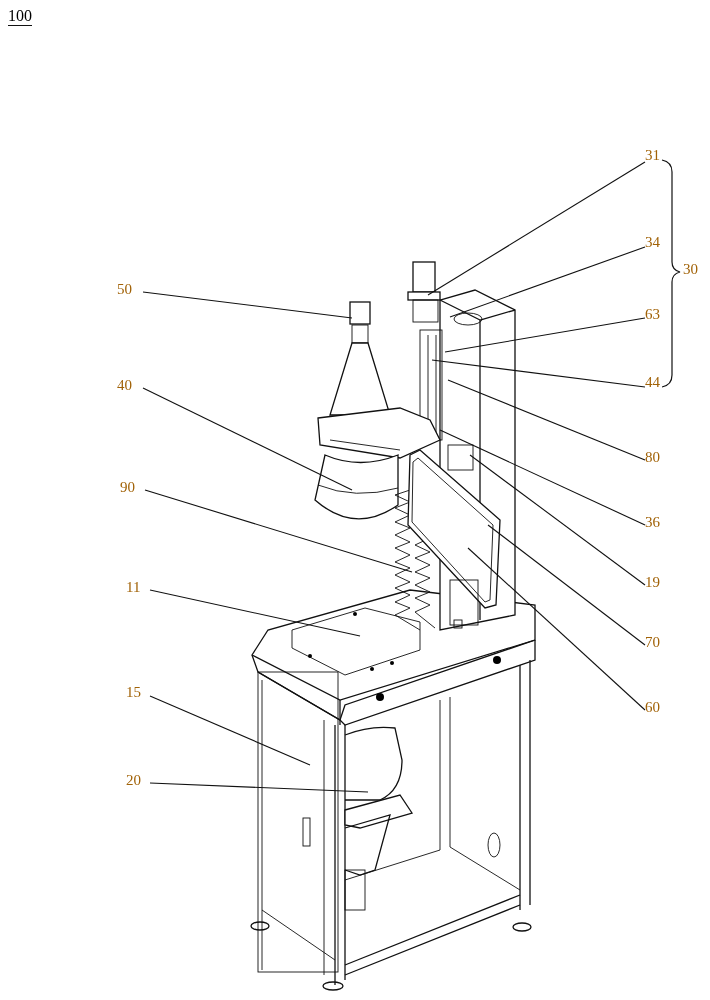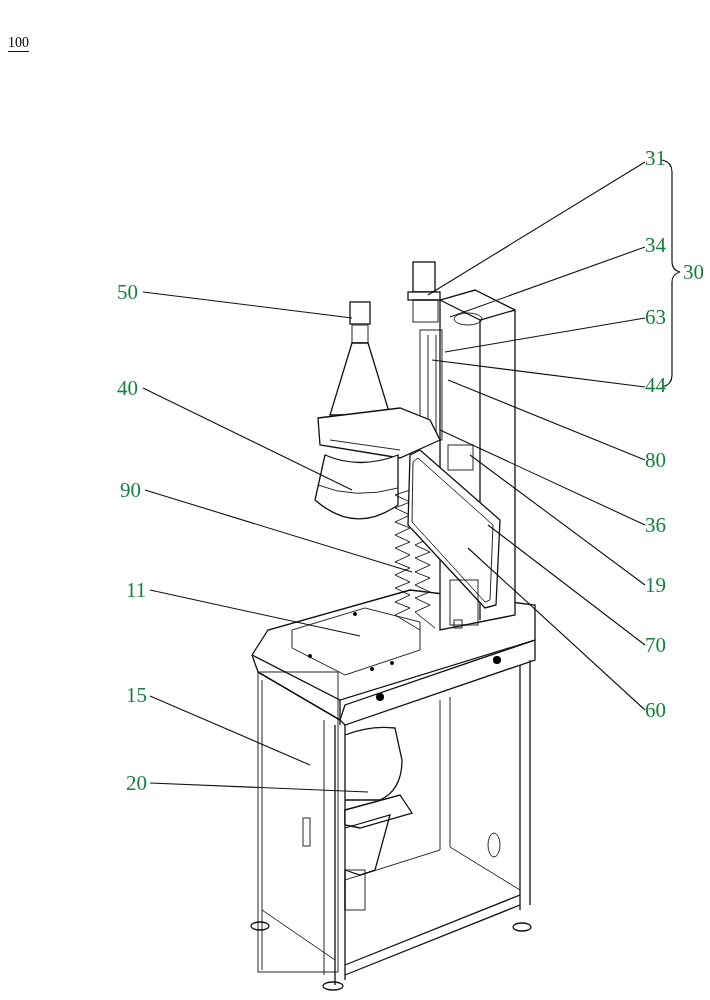--- a/index.html
+++ b/index.html
@@ -1,23 +1,23 @@
 <!DOCTYPE html>
 <html><head>
 <meta charset="utf-8">
 <style>
   html, body { margin:0; padding:0; background:#fff; }
   body { width:710px; height:1000px; position:relative; overflow:hidden; font-family:"Liberation Serif", serif; }
-  .lbl { position:absolute; font-size:21px; color:#15803d; line-height:1; }
+  .lbl { position:absolute; font-size:15px; color:#a16207; line-height:1; }
   #fig { position:absolute; left:0; top:0; }
   #fig line, #fig path, #fig rect, #fig ellipse, #fig polygon, #fig polyline { fill:none; stroke:#111; stroke-width:1.3; }
   #fig .thin { stroke-width:0.9; }
   #fig .lead { stroke-width:1.1; }
   #fig .fillw { fill:#fff; }
-  .figno { position:absolute; left:8px; top:8px; font-size:14px; border-bottom:1.5px solid #111; line-height:1.05;margin-top:28px; }
+  .figno { position:absolute; left:8px; top:8px; font-size:16px; border-bottom:1.5px solid #111; line-height:1.05; }
 </style>
 </head>
 <body>
 
 <div class="figno">100</div>
 
 <svg id="fig" width="710" height="1000" viewBox="0 0 710 1000">
 
   <g>
 

